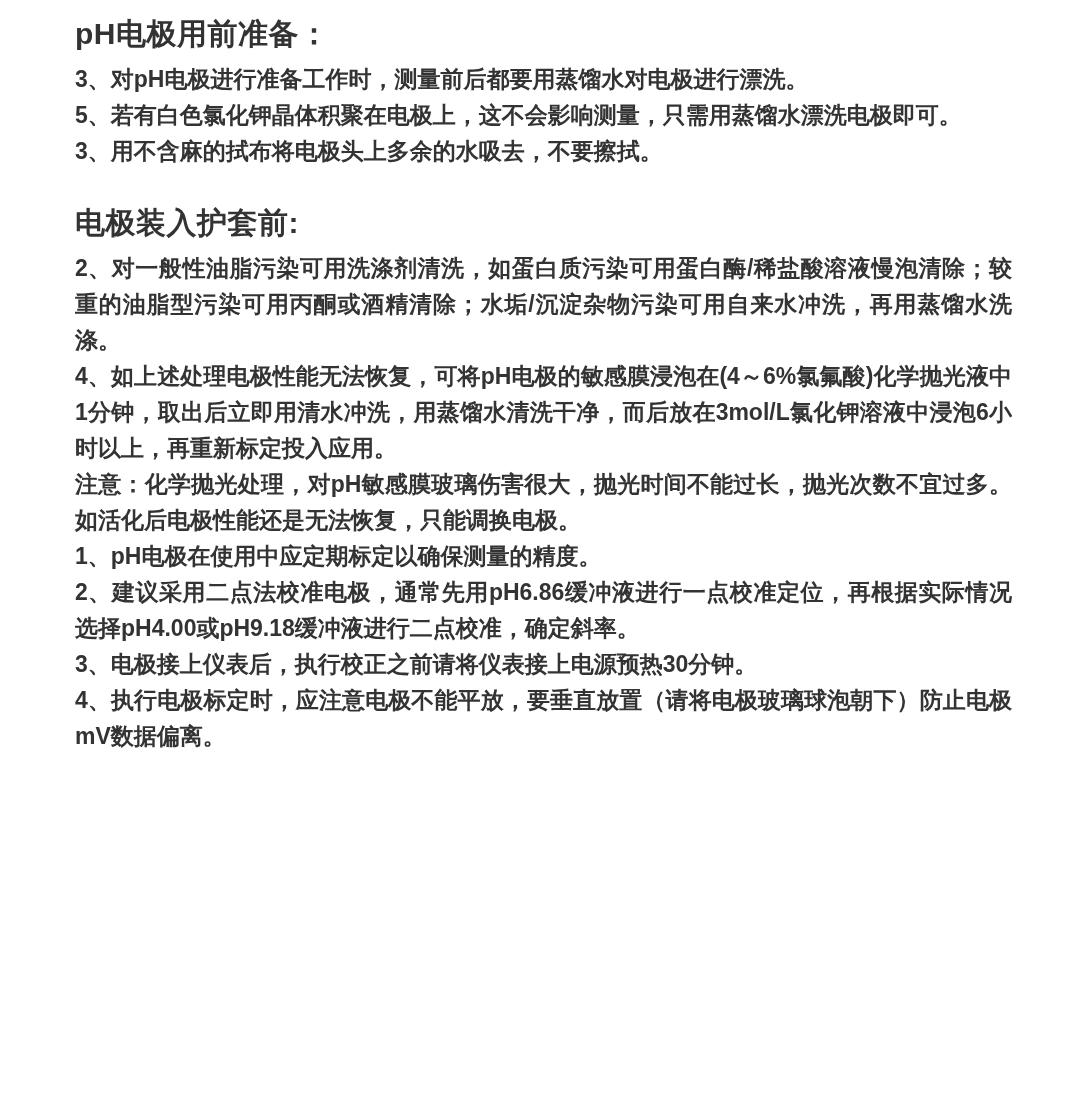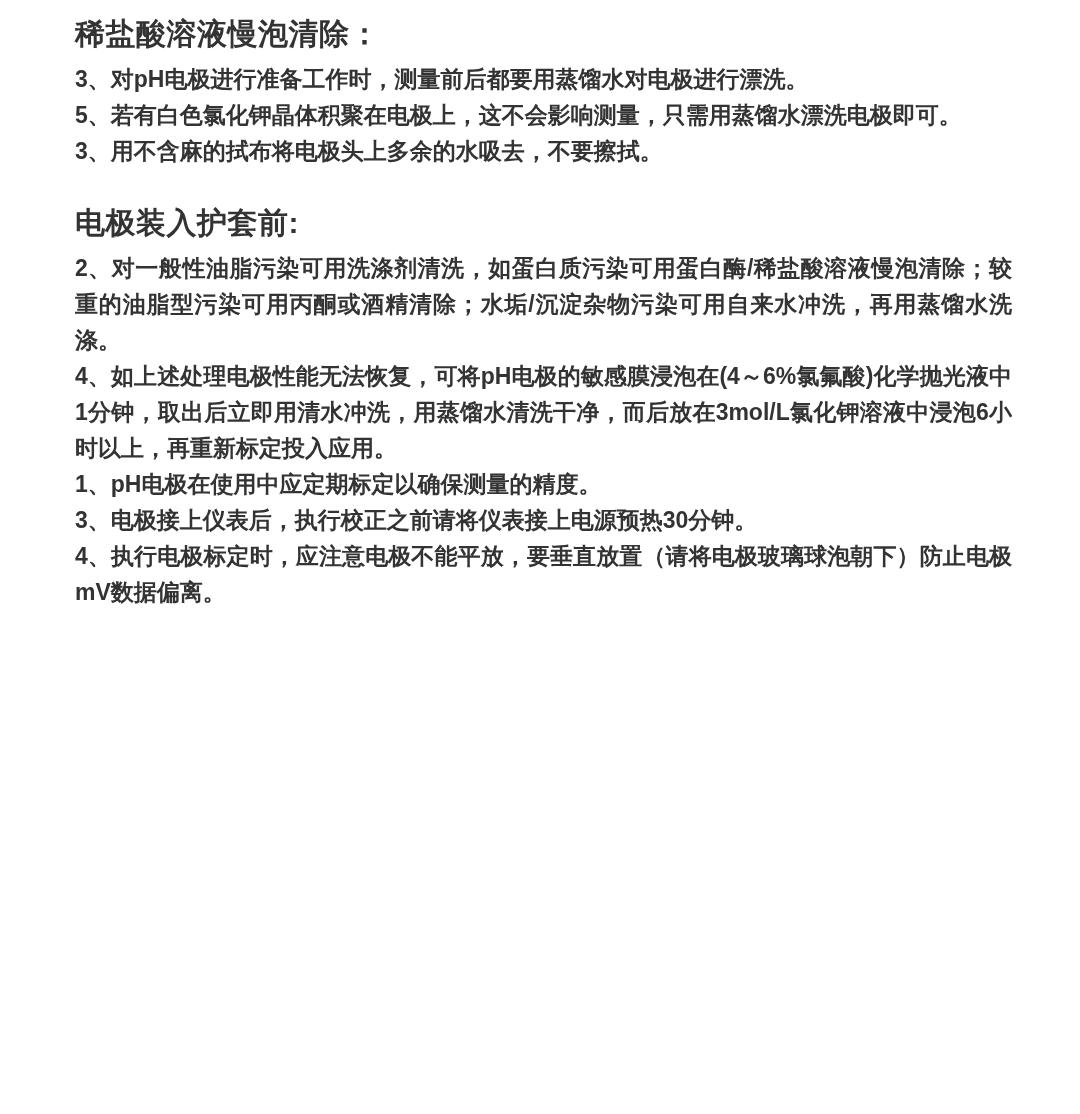--- a/index.html
+++ b/index.html
@@ -41,32 +41,34 @@
     word-break: break-all;
   }
 </style>
 </head>
 <body>
 
 <div class="page">
 
 
   <section class="doc-section">
-    <h2 class="section-title">稀盐酸溶液慢泡清除：</h2>
+    <h2 class="section-title">pH电极用前准备：</h2>
     <p class="para">3、对pH电极进行准备工作时，测量前后都要用蒸馏水对电极进行漂洗。</p>
     <p class="para">5、若有白色氯化钾晶体积聚在电极上，这不会影响测量，只需用蒸馏水漂洗电极即可。</p>
     <p class="para">3、用不含麻的拭布将电极头上多余的水吸去，不要擦拭。</p>
   </section>
 
   <section class="doc-section">
     <h2 class="section-title">电极装入护套前:</h2>
     <p class="para">2、对一般性油脂污染可用洗涤剂清洗，如蛋白质污染可用蛋白酶/稀盐酸溶液慢泡清除；较重的油脂型污染可用丙酮或酒精清除；水垢/沉淀杂物污染可用自来水冲洗，再用蒸馏水洗涤。</p>
     <p class="para">4、如上述处理电极性能无法恢复，可将pH电极的敏感膜浸泡在(4～6%氯氟酸)化学抛光液中1分钟，取出后立即用清水冲洗，用蒸馏水清洗干净，而后放在3mol/L氯化钾溶液中浸泡6小时以上，再重新标定投入应用。</p>
+    <p class="para">注意：化学抛光处理，对pH敏感膜玻璃伤害很大，抛光时间不能过长，抛光次数不宜过多。如活化后电极性能还是无法恢复，只能调换电极。</p>
   </section>
 
   <section class="doc-section">
     <p class="para">1、pH电极在使用中应定期标定以确保测量的精度。</p>
+    <p class="para">2、建议采用二点法校准电极，通常先用pH6.86缓冲液进行一点校准定位，再根据实际情况选择pH4.00或pH9.18缓冲液进行二点校准，确定斜率。</p>
     <p class="para">3、电极接上仪表后，执行校正之前请将仪表接上电源预热30分钟。</p>
     <p class="para">4、执行电极标定时，应注意电极不能平放，要垂直放置（请将电极玻璃球泡朝下）防止电极mV数据偏离。</p>
 
   </section>
 
 </div>
 
 </body></html>

